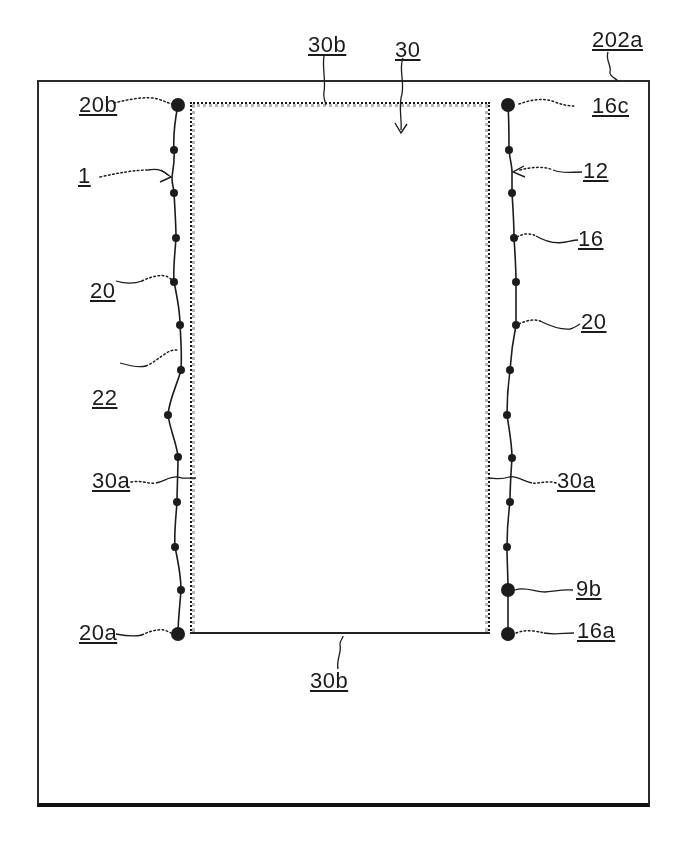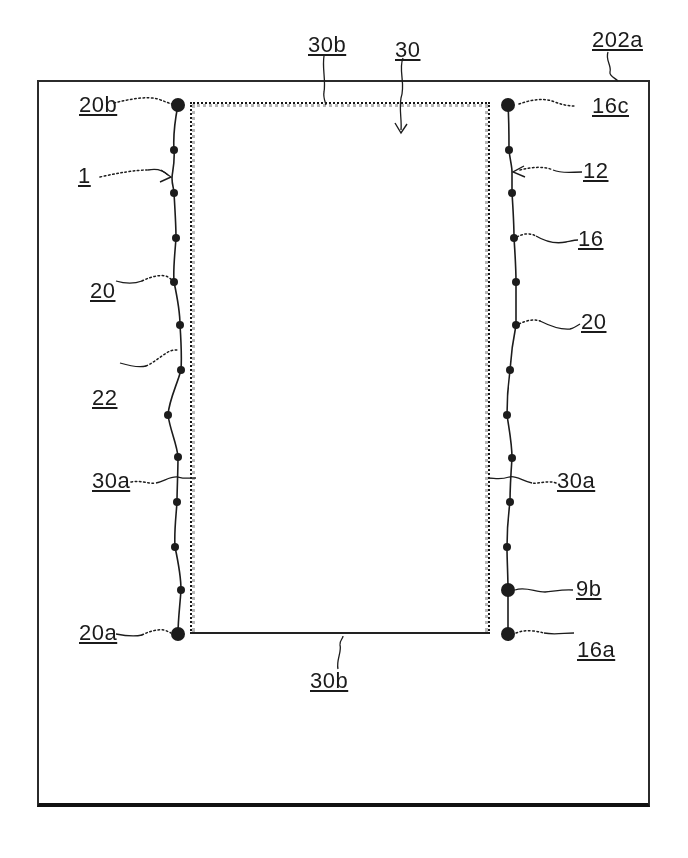--- a/index.html
+++ b/index.html
@@ -151,20 +151,20 @@
   <div class="ref-label" style="left:92px;  top:353px;margin-top:35px;">22</div>
   <div class="ref-label" style="left:92px;  top:471px;">30a</div>
   <div class="ref-label" style="left:79px;  top:623px;">20a</div>
 
   <div class="ref-label" style="left:592px; top:96px;">16c</div>
   <div class="ref-label" style="left:583px; top:161px;">12</div>
   <div class="ref-label" style="left:578px; top:229px;text-align:right;">16</div>
   <div class="ref-label" style="left:581px; top:312px;">20</div>
   <div class="ref-label" style="left:557px; top:471px;">30a</div>
   <div class="ref-label" style="left:576px; top:579px;">9b</div>
-  <div class="ref-label" style="left:577px; top:640px;">16a</div>
+  <div class="ref-label" style="left:577px; top:621px;">16a</div>
 
   <div class="ref-label" style="left:308px; top:35px;">30b</div>
   <div class="ref-label" style="left:395px; top:40px;">30</div>
   <div class="ref-label" style="left:592px; top:30px;">202a</div>
   <div class="ref-label" style="left:310px; top:671px;">30b</div>
 
 </div>
 
 </body></html>

